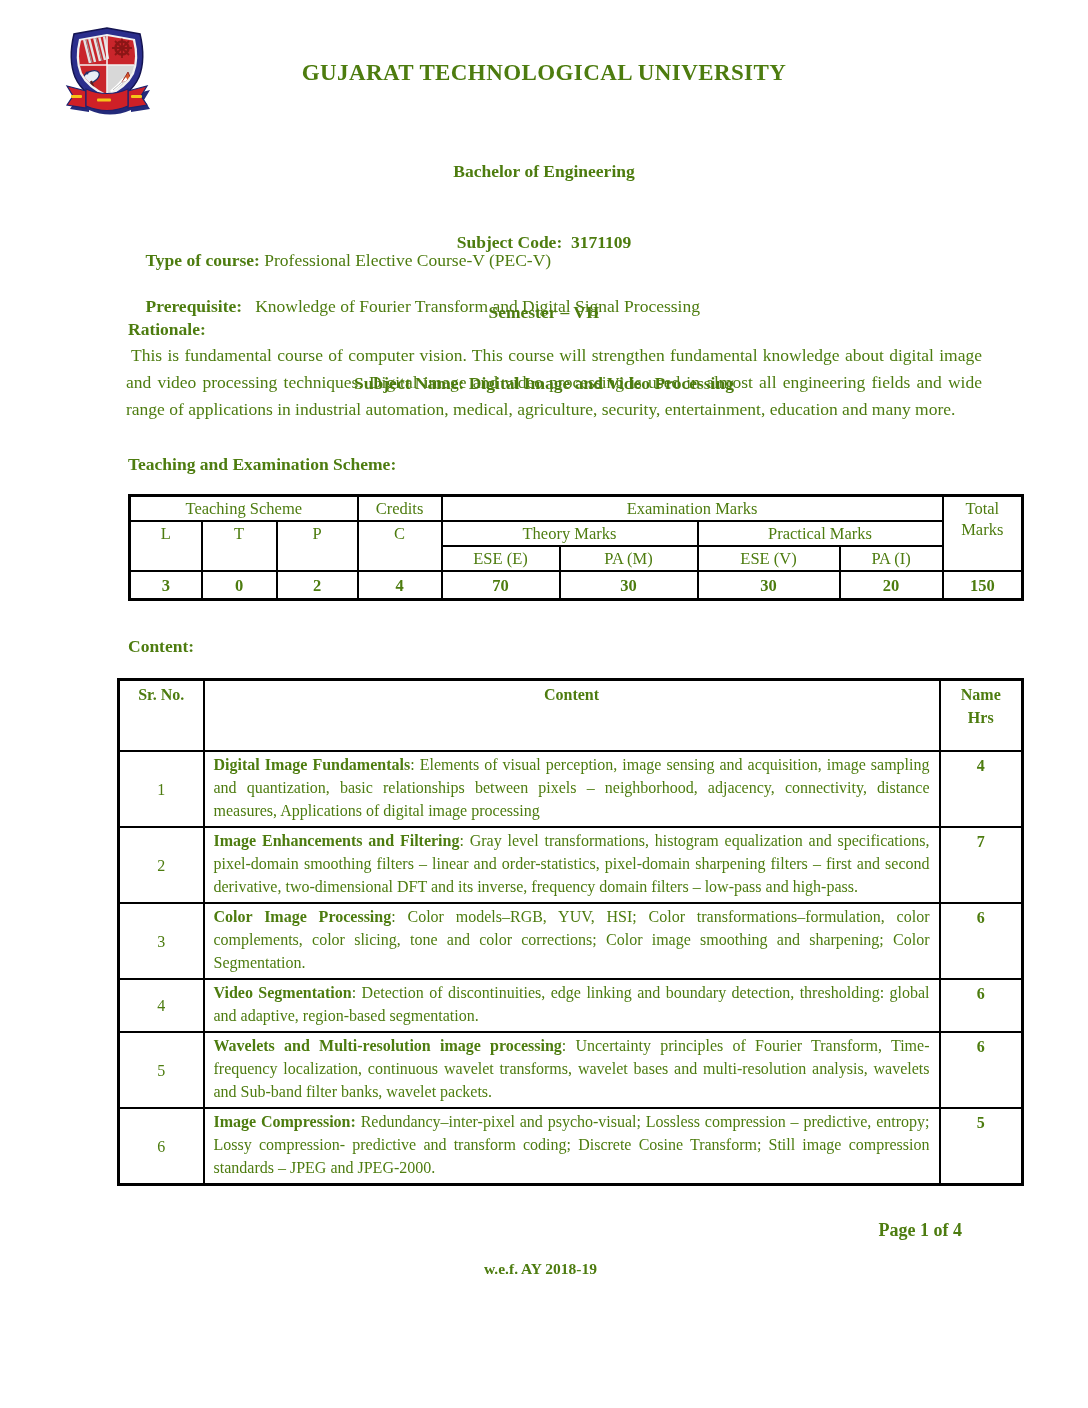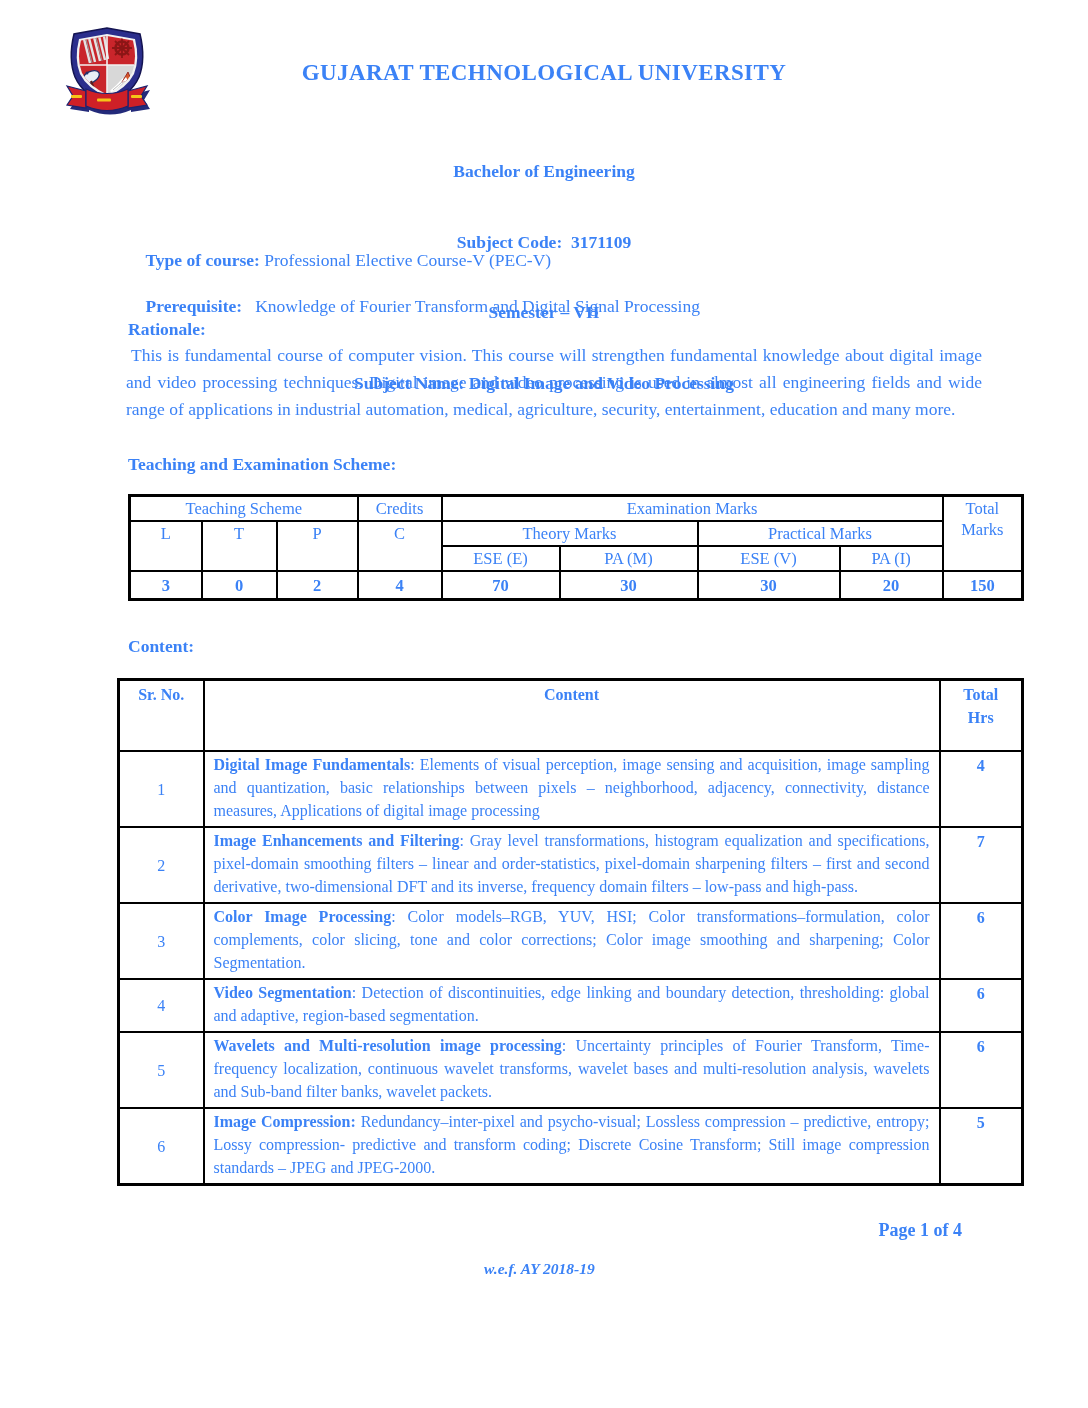--- a/index.html
+++ b/index.html
@@ -3,21 +3,21 @@
 <meta charset="utf-8">
 <style>
   html,body { margin:0; padding:0; background:#e8e8e8; }
   .page {
     position: relative;
     width: 1088px;
     height: 1408px;
     margin: 0 auto;
     background: #ffffff;
     font-family: "Liberation Serif", serif;
-    color: #3b82f6;
+    color: #4d7c0f;
     overflow: hidden;
   }
   .abs { position: absolute; }
 
   
   .logo { left: 64px; top: 26px; width: 104px; height: 102px; }
   .uni-title {
     top: 60px; left: 0; right: 0;
     text-align: center;
     font-size: 23px; font-weight: bold;
@@ -70,21 +70,21 @@
   .content-table td.content-cell { text-align: justify; padding: 1px 9px 4px 9px; }
   .content-table td.hrs-cell { font-weight: bold; text-align: center; padding-top: 2px; }
 
   
   .footer-page {
     top: 1220px; right: 126px;
     font-size: 18px; font-weight: bold; 
   }
   .footer-wef {
     top: 1260px; left: 484px;
-    font-size: 15.5px; font-weight: bold; font-style: italic;
+    font-size: 15.5px; font-weight: bold; 
   }
 </style>
 </head>
 <body>
 
 <div class="page">
 
   <div class="abs logo">
     <svg width="104" height="102" viewBox="0 0 104 102">
 
@@ -236,21 +236,21 @@
       <colgroup>
         <col style="width:85px">
           <col style="width:736px">
           <col style="width:83px">
       </colgroup>
       <tbody>
           <tr class="header-row">
         <td class="hdr">Sr. No.</td>
         <td class="hdr">Content</td>
         <td class="hdr">
-          <span style="display:block">Total</span>
+          <span style="display:block">Name</span>
           <span style="display:block">Hrs</span>
         </td>
       </tr>
       <tr>
         <td class="sr-cell">1</td>
         <td class="content-cell"><b>Digital Image Fundamentals</b><span>: Elements of visual perception, image sensing and acquisition, image sampling and quantization, basic relationships between pixels – neighborhood, adjacency, connectivity, distance measures, Applications of digital image processing</span></td>
         <td class="hrs-cell">4</td>
       </tr>
       <tr>
         <td class="sr-cell">2</td>

